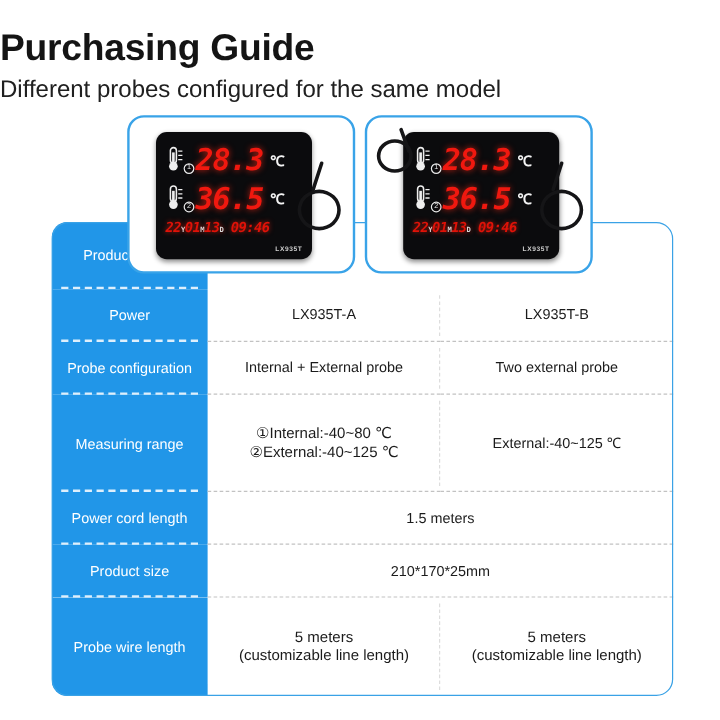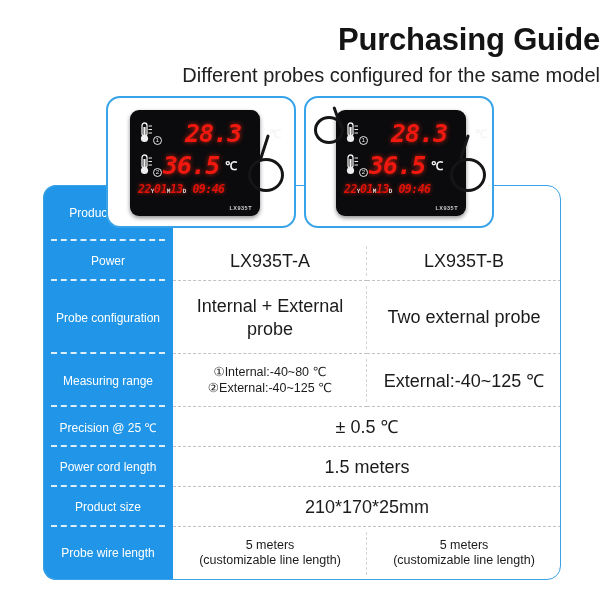--- a/index.html
+++ b/index.html
@@ -5,21 +5,21 @@
   * { box-sizing: border-box; margin: 0; padding: 0; }
   body {
     width: 600px; height: 600px;
     background: #ffffff;
     font-family: "Liberation Sans", sans-serif;
     overflow: hidden;
     position: relative;
   }
 
   
-  .header { text-align: right; padding-top: 22px; }
+  .header { text-align: left; padding-top: 22px; }
   .title {
     font-size: 31px;
     font-weight: bold;
     color: #141414;
     letter-spacing: -0.2px;
   }
   .subtitle {
     font-size: 20px;
     color: #202020;
     margin-top: 6px;
@@ -56,21 +56,21 @@
   }
   .card.dual .led-panel { left: 30px; }
 
   .led-row {
     position: absolute;
     left: 7px;
     display: flex;
     align-items: center;
     height: 26px;
   }
-  .led-row.r1 { top: 10px; gap: 22px; }
+  .led-row.r1 { top: 10px; }
   .led-row.r2 { top: 42px; }
 
   .thermo-icon { width: 22px; height: 24px; position: relative; }
   .badge-num {
     position: absolute; right: -3px; bottom: 0px;
     width: 9px; height: 9px; border-radius: 50%;
     border: 1px solid #e9e9e9;
     color: #e9e9e9; font-size: 6px; line-height: 7px;
     text-align: center;
   }
@@ -162,21 +162,21 @@
   .lbl::after {
     content: "";
     position: absolute;
     left: 8px; right: 8px; bottom: 0;
     border-bottom: 2px dashed rgba(255,255,255,.85);
   }
   tr:last-child .lbl::after { display: none; }
 
   .val {
     color: #1b1b1b;
-    font-size: 18px;
+    font-size: 12px;
     line-height: 1.25;
     position: relative;
     background: #fff;
   }
   .val::after {
     content: "";
     position: absolute;
     left: 0; right: 0; bottom: 0;
     border-bottom: 1.6px dashed #c2c2c2;
   }
@@ -312,24 +312,20 @@
 
       <tr>
         <td class="lbl">Measuring range</td>
         <td class="val split-l mid">
           <div class="range-line">①Internal:-40~80 ℃</div>
           <div class="range-line">②External:-40~125 ℃</div>
         </td>
         <td class="val">External:-40~125 ℃</td>
       </tr>
 
-      <tr>
-        <td class="lbl">Precision @ 25 ℃</td>
-        <td class="val" colspan="2">± 0.5 ℃</td>
-      </tr>
 
 
       <tr>
         <td class="lbl">Power cord length</td>
         <td class="val" colspan="2">1.5 meters</td>
       </tr>
 
       <tr>
         <td class="lbl">Product size</td>
         <td class="val" colspan="2">210*170*25mm</td>

